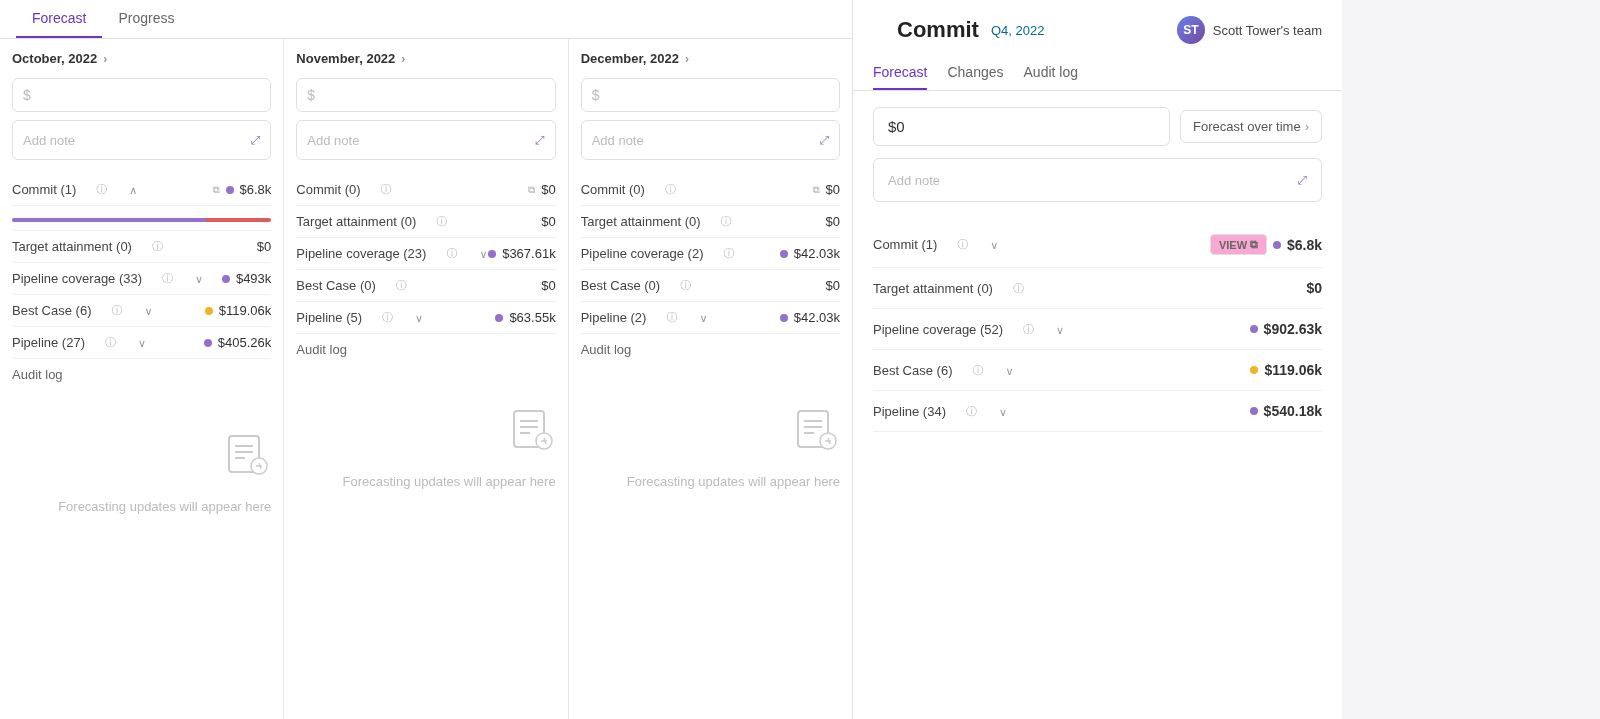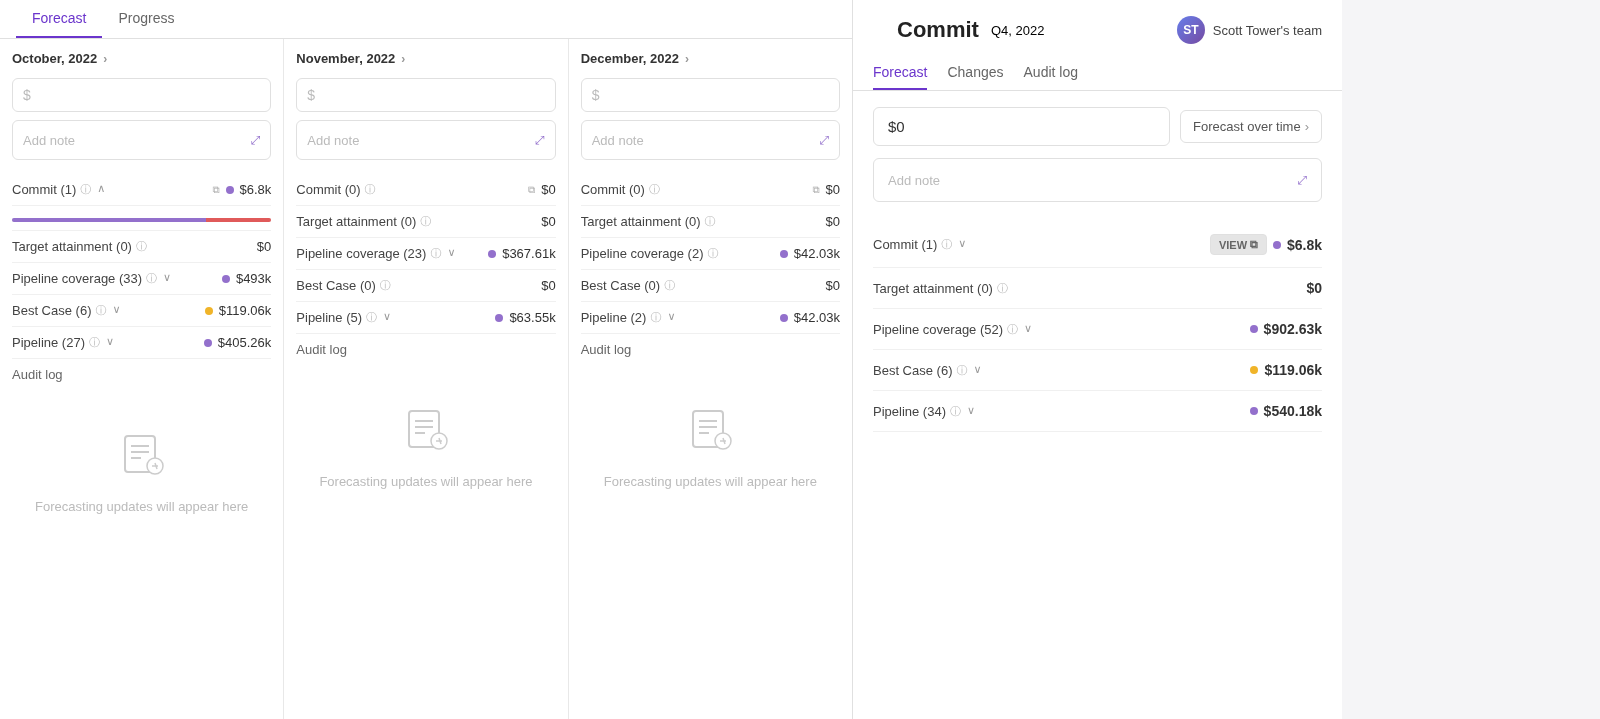--- a/index.html
+++ b/index.html
@@ -24,71 +24,71 @@
 
     .amount-input { border: 1px solid #e0e0e0; border-radius: 6px; padding: 8px 10px; display: flex; align-items: center; gap: 6px; margin-bottom: 8px; background: #fff; }
     .amount-input span { color: #bbb; font-size: 14px; }
     .amount-input input { border: none; outline: none; width: 100%; font-size: 13px; color: #333; background: transparent; }
 
     .note-input { border: 1px solid #e0e0e0; border-radius: 6px; padding: 8px 10px; display: flex; align-items: center; justify-content: space-between; margin-bottom: 14px; background: #fff; min-height: 40px; }
     .note-placeholder { color: #bbb; font-size: 13px; }
     .expand-icon { color: #9370cc; font-size: 12px; cursor: pointer; }
 
     .section-row { display: flex; align-items: center; justify-content: space-between; padding: 8px 0; border-bottom: 1px solid #f0f0f0; }
-    .section-label { display: flex; align-items: flex-start; gap: 4px; font-size: 13px; color: #444; }
+    .section-label { display: flex; align-items: flex-end; gap: 20px; font-size: 13px; color: #444; }
     .section-label .info-icon { color: #bbb; font-size: 11px; cursor: pointer; }
     .section-label .toggle-icon { color: #999; font-size: 11px; cursor: pointer; margin-left: 2px; }
     .section-value { display: flex; align-items: center; gap: 6px; font-size: 13px; font-weight: 500; color: #333; }
     .dot { width: 8px; height: 8px; border-radius: 50%; display: inline-block; }
     .dot-purple { background: #9370cc; }
     .dot-yellow { background: #f0b429; }
     .external-icon { color: #aaa; font-size: 10px; cursor: pointer; }
 
     .deal-row { padding: 8px 0; border-bottom: 1px solid #f0f0f0; }
     .deal-name { font-size: 13px; color: #555; margin-bottom: 4px; display: flex; align-items: center; gap: 6px; }
     .deal-warning { color: #f0b429; font-size: 12px; }
     .deal-amount { font-size: 13px; font-weight: 500; color: #333; }
     .deal-date { font-size: 11px; color: #999; }
     .deal-bar { display: flex; align-items: center; gap: 4px; margin-top: 4px; }
     .bar-track { flex: 1; height: 4px; background: #e0e0e0; border-radius: 2px; position: relative; }
 
     .audit-log-section { padding: 8px 0; }
     .audit-log-title { font-size: 13px; color: #666; font-weight: 500; margin-bottom: 16px; }
-    .empty-state { display: flex; flex-direction: column; align-items: center; justify-content: center; padding: 30px 0; gap: 12px; }
+    .empty-state { display: flex; flex-direction: column; align-items: flex-end; justify-content: center; padding: 30px 0; gap: 12px; }
     .empty-icon { font-size: 40px; color: #ccc; }
     .empty-text { font-size: 13px; color: #bbb; text-align: center; }
 
     
     .right-panel { width: 490px; border-left: 1px solid #e0e0e0; background: #fff; display: flex; flex-direction: column; }
 
     .right-header { padding: 16px 20px 0; border-bottom: 1px solid #e0e0e0; }
     .right-title-row { display: flex; align-items: center; justify-content: space-between; margin-bottom: 12px; margin-left: 24px; }
     .right-title { display: flex; align-items: center; gap: 12px; }
     .right-title h2 { font-size: 22px; font-weight: 600; color: #222; }
-    .quarter-badge { font-size: 13px; color: #000000; font-weight: 400; }
+    .quarter-badge { font-size: 13px; color: #0369a1; font-weight: 400; }
     .user-badge { display: flex; align-items: center; gap: 8px; font-size: 13px; color: #444; }
     .avatar { width: 28px; height: 28px; border-radius: 50%; background: linear-gradient(135deg, #667eea, #764ba2); display: flex; align-items: center; justify-content: center; color: #fff; font-size: 12px; font-weight: 600; }
 
     .right-tabs { display: flex; gap: 20px; }
     .right-tab { padding: 8px 0; font-size: 14px; cursor: pointer; border-bottom: 2px solid transparent; color: #666; }
     .right-tab.active { color: #6b35cc; border-bottom: 2px solid #6b35cc; font-weight: 500; }
 
     .right-body { flex: 1; padding: 16px 20px; overflow-y: auto; }
 
     .forecast-input-row { display: flex; align-items: center; gap: 10px; margin-bottom: 12px; }
     .forecast-amount-box { flex: 1; border: 1px solid #e0e0e0; border-radius: 6px; padding: 10px 14px; font-size: 15px; font-weight: 500; color: #333; background: #fff; }
     .forecast-over-time { display: flex; align-items: center; gap: 4px; border: 1px solid #e0e0e0; border-radius: 6px; padding: 8px 12px; font-size: 13px; color: #555; cursor: pointer; white-space: nowrap; }
     .forecast-over-time .chevron { color: #999; }
 
     .right-note { border: 1px solid #e0e0e0; border-radius: 6px; padding: 10px 14px; display: flex; align-items: center; justify-content: space-between; margin-bottom: 20px; min-height: 44px; }
 
     .right-section-row { display: flex; align-items: center; justify-content: space-between; padding: 12px 0; border-bottom: 1px solid #f0f0f0; }
     .right-section-value { display: flex; align-items: center; gap: 6px; font-size: 14px; font-weight: 600; color: #333; }
 
-    .view-btn { border: 1px solid #e0e0e0; border-radius: 4px; padding: 3px 8px; font-size: 11px; color: #666; cursor: pointer; display: flex; align-items: center; gap: 3px; background: #e5e5e5; }
+    .view-btn { border: 1px solid #e0e0e0; border-radius: 4px; padding: 3px 8px; font-size: 11px; color: #666; cursor: pointer; display: flex; align-items: center; gap: 3px; background: #f9a8d4; }
 
     
     ::-webkit-scrollbar { width: 4px; }
     ::-webkit-scrollbar-track { background: transparent; }
     ::-webkit-scrollbar-thumb { background: #ddd; border-radius: 2px; }
   </style>
 </head>
 <body>
 
 <div class="app-container">

